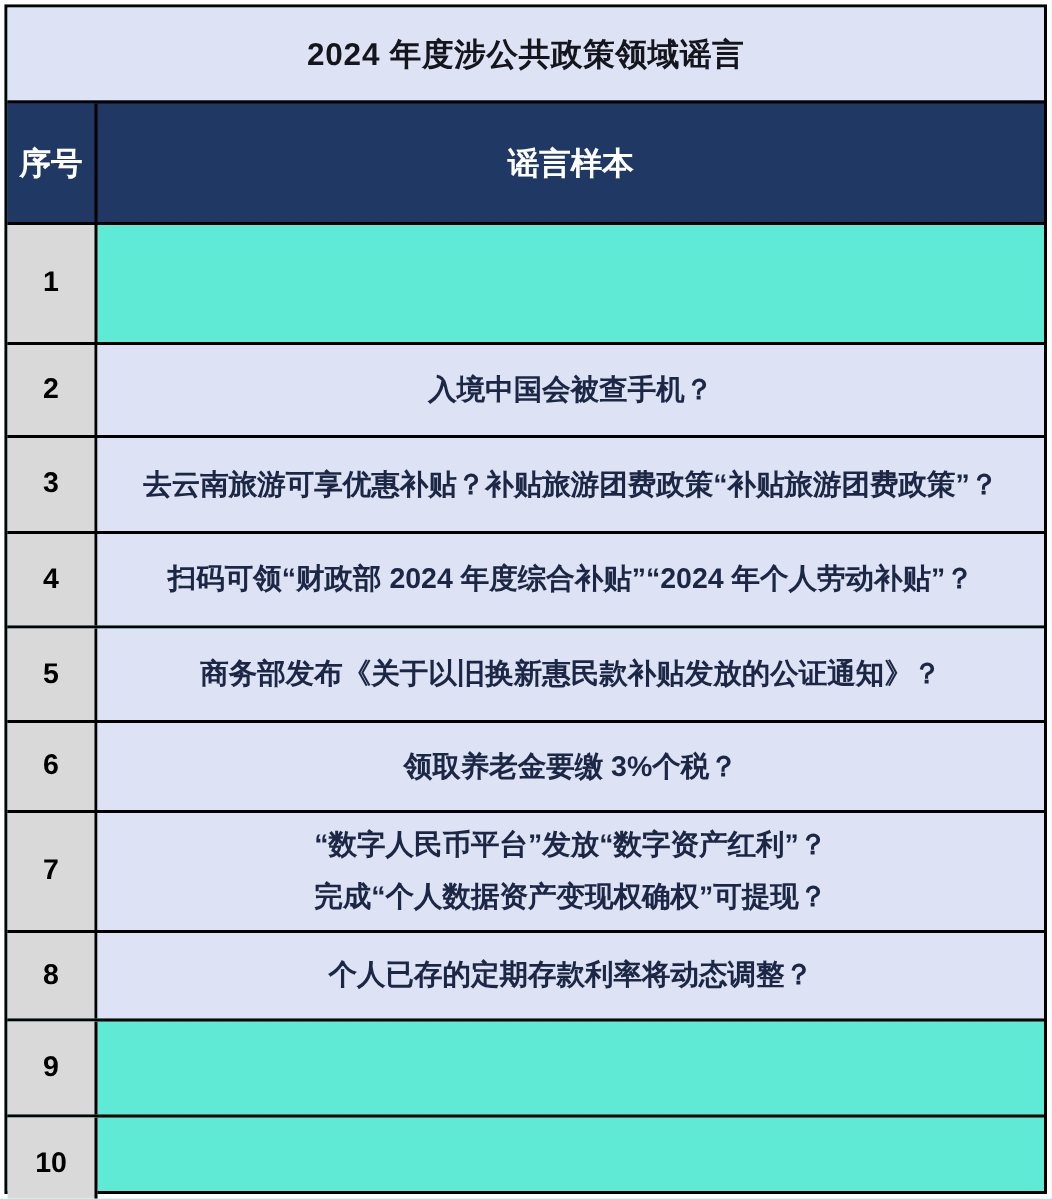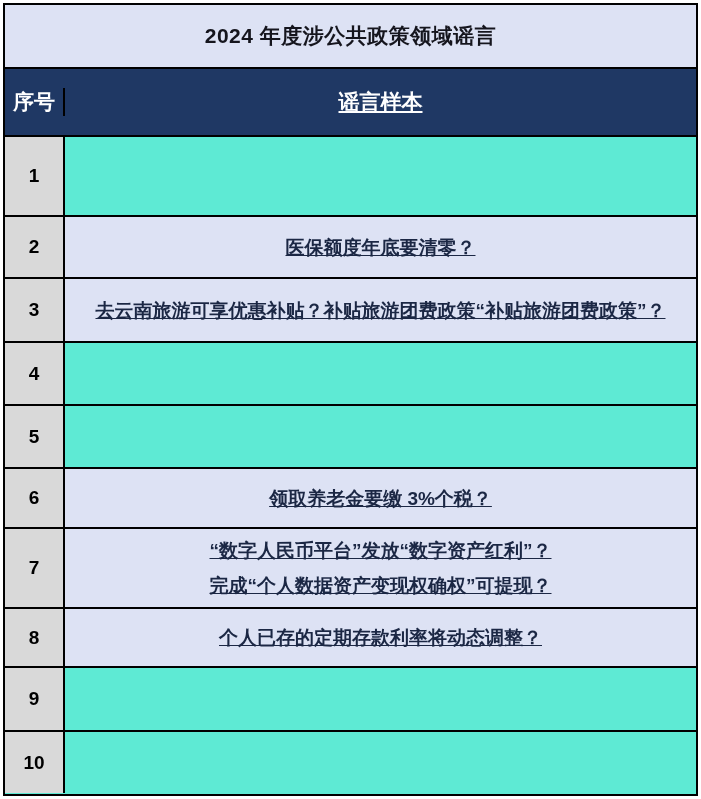--- a/index.html
+++ b/index.html
@@ -11,33 +11,33 @@
   .table {
     position:absolute; left:3px; top:3px; width:695px; height:793px;
     border:2px solid #000000; display:flex; flex-direction:column; background:#5eead4;
   }
   .title-row {
     height:62px; flex:none; background:#DDE2F4; color:#15151d;
     display:flex; align-items:center; justify-content:center;
     font-size:21px; letter-spacing:0.5px;
   }
   .header-row {
-    height:68px; flex:none; background:#1F3864; color:#ffffff;
-    display:flex; border-top:2px solid #000000; font-size:21px;align-items:center;
+    height:81px; flex:none; background:#1F3864; color:#ffffff;
+    display:flex; border-top:2px solid #000000; font-size:21px;
   }
   .row { display:flex; border-top:2px solid #000000; flex:none; }
   .col-no {
     width:60px; flex:none; border-right:2px solid #000000;
     display:flex; align-items:center; justify-content:center;
   }
   .header-row .col-no { background:#1F3864; }
   .row .col-no { background:#D9D9D9; color:#000000; font-size:19px; }
   .col-text {
     flex:1; display:flex; flex-direction:column; align-items:center; justify-content:center;
-    text-align:center; padding:0 6px;text-decoration:underline;
+    text-align:center; padding:0 6px;
   }
   .row .col-text { background:#DDE2F4; color:#1b2744; font-size:19px; line-height:35px; }
   .header-row .col-text { flex-direction:row; }
 </style>
 </head>
 <body>
 
 <div class="page">
   <div class="table">
 
@@ -50,37 +50,43 @@
       <div class="col-text">谣言样本</div>
     </div>
 
     <div class="row" style="height:80px">
       <div class="col-no">1</div>
     </div>
 
     <div class="row" style="height:62px">
       <div class="col-no">2</div>
       <div class="col-text">
-        <div>医保额度年底要清零？</div>
+        <div>入境中国会被查手机？</div>
       </div>
     </div>
 
     <div class="row" style="height:64px">
       <div class="col-no">3</div>
       <div class="col-text">
         <div>去云南旅游可享优惠补贴？补贴旅游团费政策“补贴旅游团费政策”？</div>
       </div>
     </div>
 
     <div class="row" style="height:63px">
       <div class="col-no">4</div>
+      <div class="col-text">
+        <div>扫码可领“财政部 2024 年度综合补贴”“2024 年个人劳动补贴”？</div>
+      </div>
     </div>
 
     <div class="row" style="height:63px">
       <div class="col-no">5</div>
+      <div class="col-text">
+        <div>商务部发布《关于以旧换新惠民款补贴发放的公证通知》？</div>
+      </div>
     </div>
 
     <div class="row" style="height:60px">
       <div class="col-no">6</div>
       <div class="col-text">
         <div>领取养老金要缴 3%个税？</div>
       </div>
     </div>
 
     <div class="row" style="height:80px">

